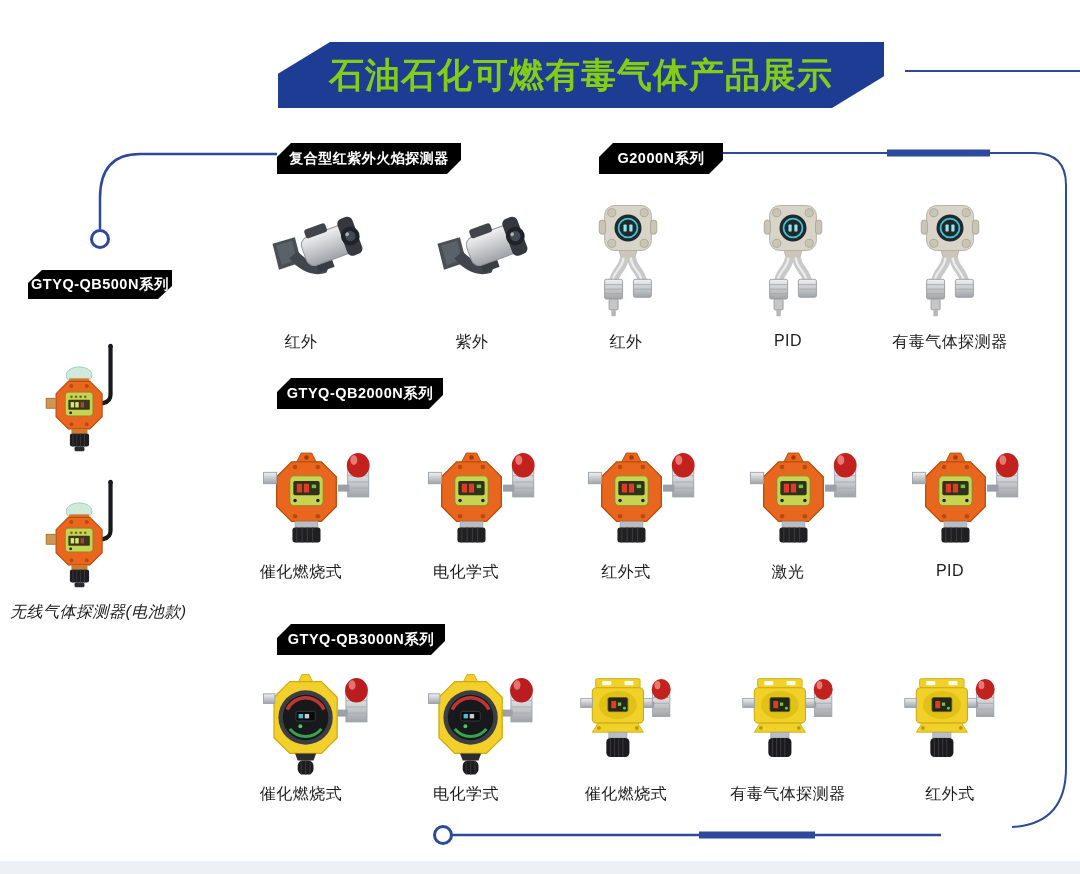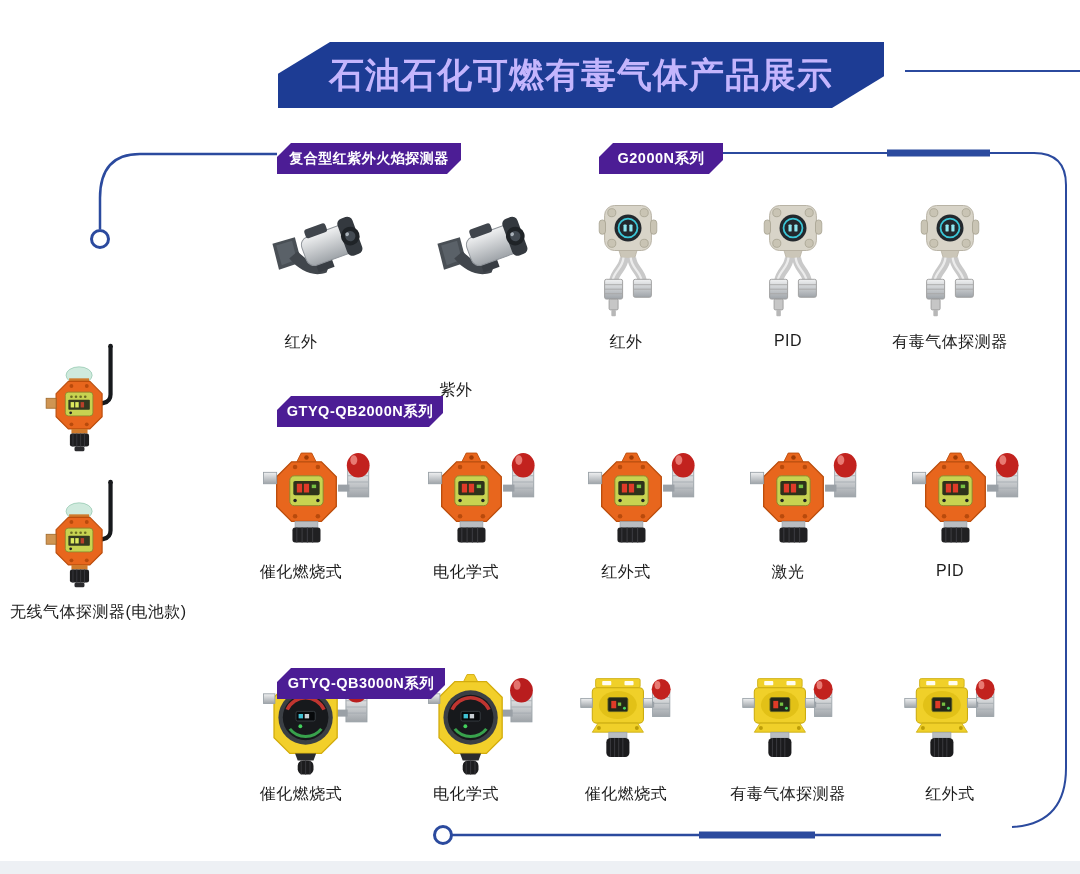--- a/index.html
+++ b/index.html
@@ -3,28 +3,28 @@
 <meta charset="utf-8">
 <style>
   html,body{margin:0;padding:0;background:#fff;}
   .canvas{
     position:relative;width:1080px;height:874px;background:#ffffff;overflow:hidden;
     font-family:"Liberation Sans","DejaVu Sans",sans-serif;
   }
   .overlay{position:absolute;left:0;top:0;pointer-events:none;}
   .banner{
     position:absolute;display:flex;align-items:center;justify-content:center;
-    background:#4c1d95;color:#ffffff;font-weight:bold;font-size:14.5px;letter-spacing:.5px;
+    background:#000000;color:#ffffff;font-weight:bold;font-size:14.5px;letter-spacing:.5px;
     clip-path:polygon(14px 0,100% 0,100% 55%,calc(100% - 14px) 100%,0 100%,0 45%);
     white-space:nowrap;z-index:3;
   }
   .title-banner{
     position:absolute;left:278px;top:42px;width:606px;height:66px;
     display:flex;align-items:center;justify-content:center;
-    background:#1d3c94;color:#c4b5fd;font-weight:bold;font-size:35px;letter-spacing:1px;
+    background:#1d3c94;color:#84cc16;font-weight:bold;font-size:35px;letter-spacing:1px;
     clip-path:polygon(52px 0,100% 0,100% 52%,calc(100% - 52px) 100%,0 100%,0 48%);
     white-space:nowrap;z-index:3;
   }
   .caption{
     position:absolute;width:160px;text-align:center;font-size:16px;color:#1c1c1c;
     letter-spacing:.5px;white-space:nowrap;z-index:2;
   }
   .dev{position:absolute;z-index:2;}
   .footer-strip{position:absolute;left:0;top:861px;width:1080px;height:13px;background:#edf0f4;}
 </style>
@@ -202,56 +202,59 @@
   <div class="title-banner">
     <span>石油石化可燃有毒气体产品展示</span>
   </div>
 
   <div class="banner" style="left:277px;top:143px;width:184px;height:31px;font-size:14px;">
     <span>复合型红紫外火焰探测器</span>
   </div>
   <div class="banner" style="left:599px;top:143px;width:124px;height:31px;">
     <span>G2000N系列</span>
   </div>
-  <div class="banner" style="left:277px;top:396px;width:166px;height:31px;">
+  <div class="banner" style="left:28px;top:270px;width:144px;height:29px;">
+    <span>GTYQ-QB500N系列</span>
+  </div>
+  <div class="banner" style="left:277px;top:378px;width:166px;height:31px;">
     <span>GTYQ-QB2000N系列</span>
   </div>
-  <div class="banner" style="left:277px;top:624px;width:168px;height:31px;margin-top:44px;">
+  <div class="banner" style="left:277px;top:624px;width:168px;height:31px;">
     <span>GTYQ-QB3000N系列</span>
   </div>
 
   <svg class="dev" style="left:265px;top:206px;" width="112" height="94">
       <use href="#dev-flame"></use>
     </svg>
   <svg class="dev" style="left:430px;top:206px;" width="112" height="94">
       <use href="#dev-flame"></use>
     </svg>
   <div class="caption" style="left:221px;top:332px;">红外</div>
-  <div class="caption" style="left:376px;top:332px;margin-top:48px;">紫外</div>
+  <div class="caption" style="left:392px;top:332px;">紫外</div>
 
   <svg class="dev" style="left:574px;top:200px;" width="108" height="119">
       <use href="#dev-g2000"></use>
     </svg>
   <svg class="dev" style="left:739px;top:200px;" width="108" height="119">
       <use href="#dev-g2000"></use>
     </svg>
   <svg class="dev" style="left:896px;top:200px;" width="108" height="119">
       <use href="#dev-g2000"></use>
     </svg>
   <div class="caption" style="left:546px;top:332px;">红外</div>
   <div class="caption" style="left:708px;top:332px;">PID</div>
   <div class="caption" style="left:870px;top:332px;">有毒气体探测器</div>
 
   <svg class="dev" style="left:36px;top:340px;" width="100" height="115">
       <use href="#dev-qb500"></use>
     </svg>
   <svg class="dev" style="left:36px;top:476px;" width="100" height="115">
       <use href="#dev-qb500"></use>
     </svg>
-  <div class="caption" style="left:10px;top:602px;">无线气体探测器(电池款)</div>
+  <div class="caption" style="left:10px;top:602px;font-style:italic;">无线气体探测器(电池款)</div>
 
   <svg class="dev" style="left:251px;top:432px;" width="132" height="114">
       <use href="#dev-qb2000"></use>
     </svg>
   <svg class="dev" style="left:416px;top:432px;" width="132" height="114">
       <use href="#dev-qb2000"></use>
     </svg>
   <svg class="dev" style="left:576px;top:432px;" width="132" height="114">
       <use href="#dev-qb2000"></use>
     </svg>

